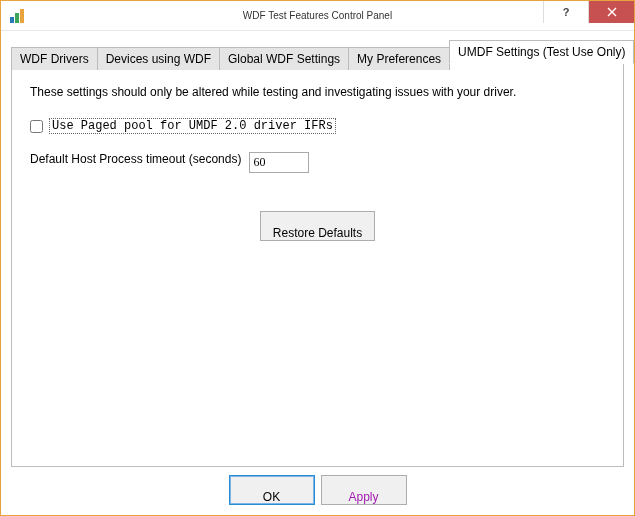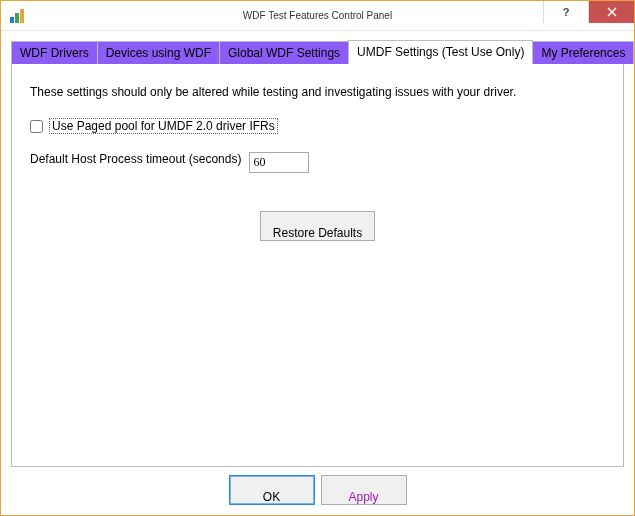--- a/index.html
+++ b/index.html
@@ -72,26 +72,26 @@
     display: flex;
     align-items: flex-end;
     gap: 0;
     position: relative;
     z-index: 2;
   }
   .tab {
     padding: 4px 8px 4px 8px;
     border: 1px solid #bcbcbc;
     border-bottom: none;
-    background: #8b5cf6;
+    background: #e5e5e5;
     font-size: 12px;
     margin-right: -1px;
     cursor: default;
     position: relative;
-    top: 1px;
+    top: 7px;
     white-space: nowrap;
   }
   .tab.active {
     background: #fff;
     border-bottom: 1px solid #fff;
     top: 1px;
     z-index: 3;
   }
   .tabpanel {
     border: 1px solid #bcbcbc;
@@ -111,20 +111,21 @@
     margin-top: 18px;
   }
   .checkbox-row input[type=checkbox] {
     margin: 0 6px 0 0;
     width: 13px;
     height: 13px;
   }
   .checkbox-label {
     border: 1px dotted #666;
     padding: 0 2px;
+    font-family: Liberation Mono, monospace;
   }
   .timeout-row {
     display: flex;
     margin-top: 18px;
     gap: 8px;
   }
   .timeout-input {
     width: 60px;
     height: 21px;
     border: 1px solid #a9a9a9;
@@ -184,22 +185,22 @@
     </div>
   </div>
 </div>
 
 <div class="client">
 
   <div class="tabstrip">
     <div class="tab">WDF Drivers</div>
     <div class="tab">Devices using WDF</div>
     <div class="tab">Global WDF Settings</div>
+    <div class="tab">My Preferences</div>
     <div class="tab active">UMDF Settings (Test Use Only)</div>
-    <div class="tab">My Preferences</div>
   </div>
 
   <div class="tabpanel">
     <div class="para">These settings should only be altered while testing and investigating issues with your driver.</div>
 
     <div class="checkbox-row">
       <input type="checkbox" style="">
       <span class="checkbox-label">Use Paged pool for UMDF 2.0 driver IFRs</span>
     </div>
 

